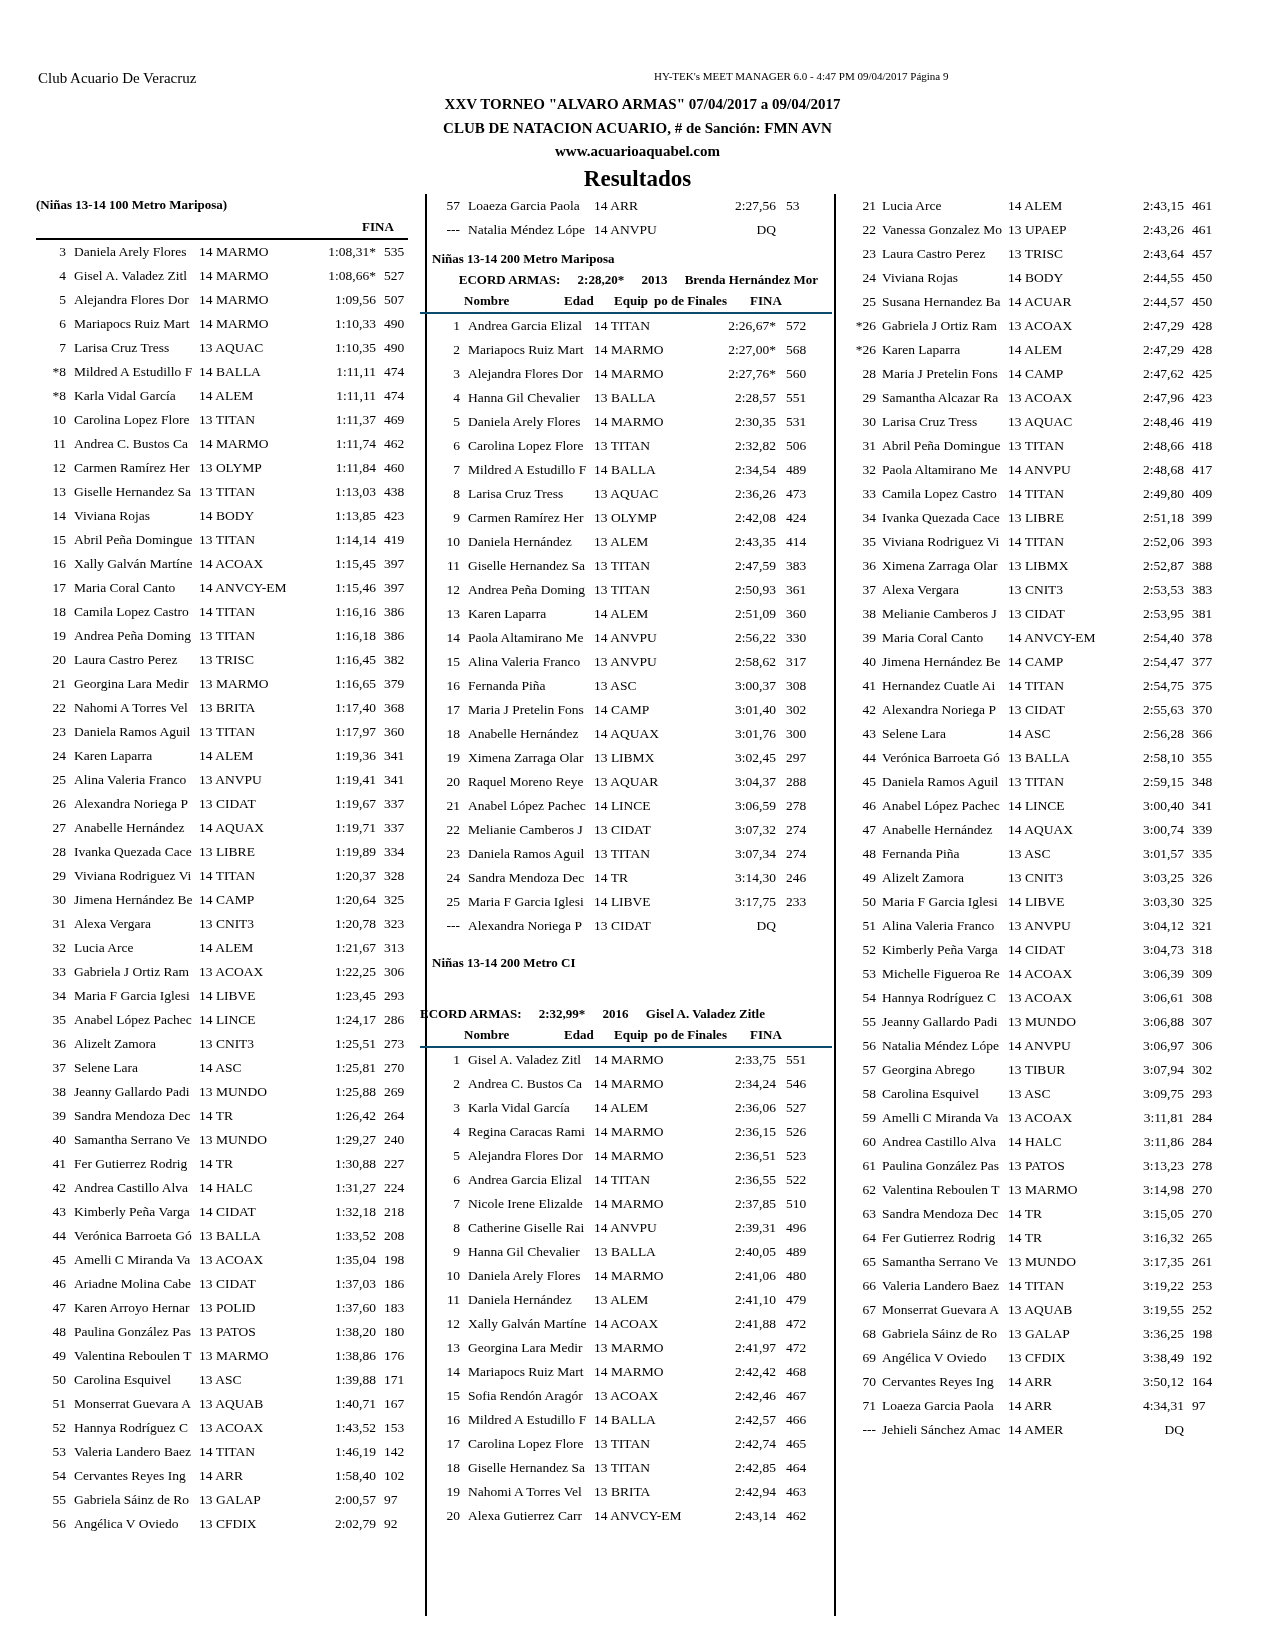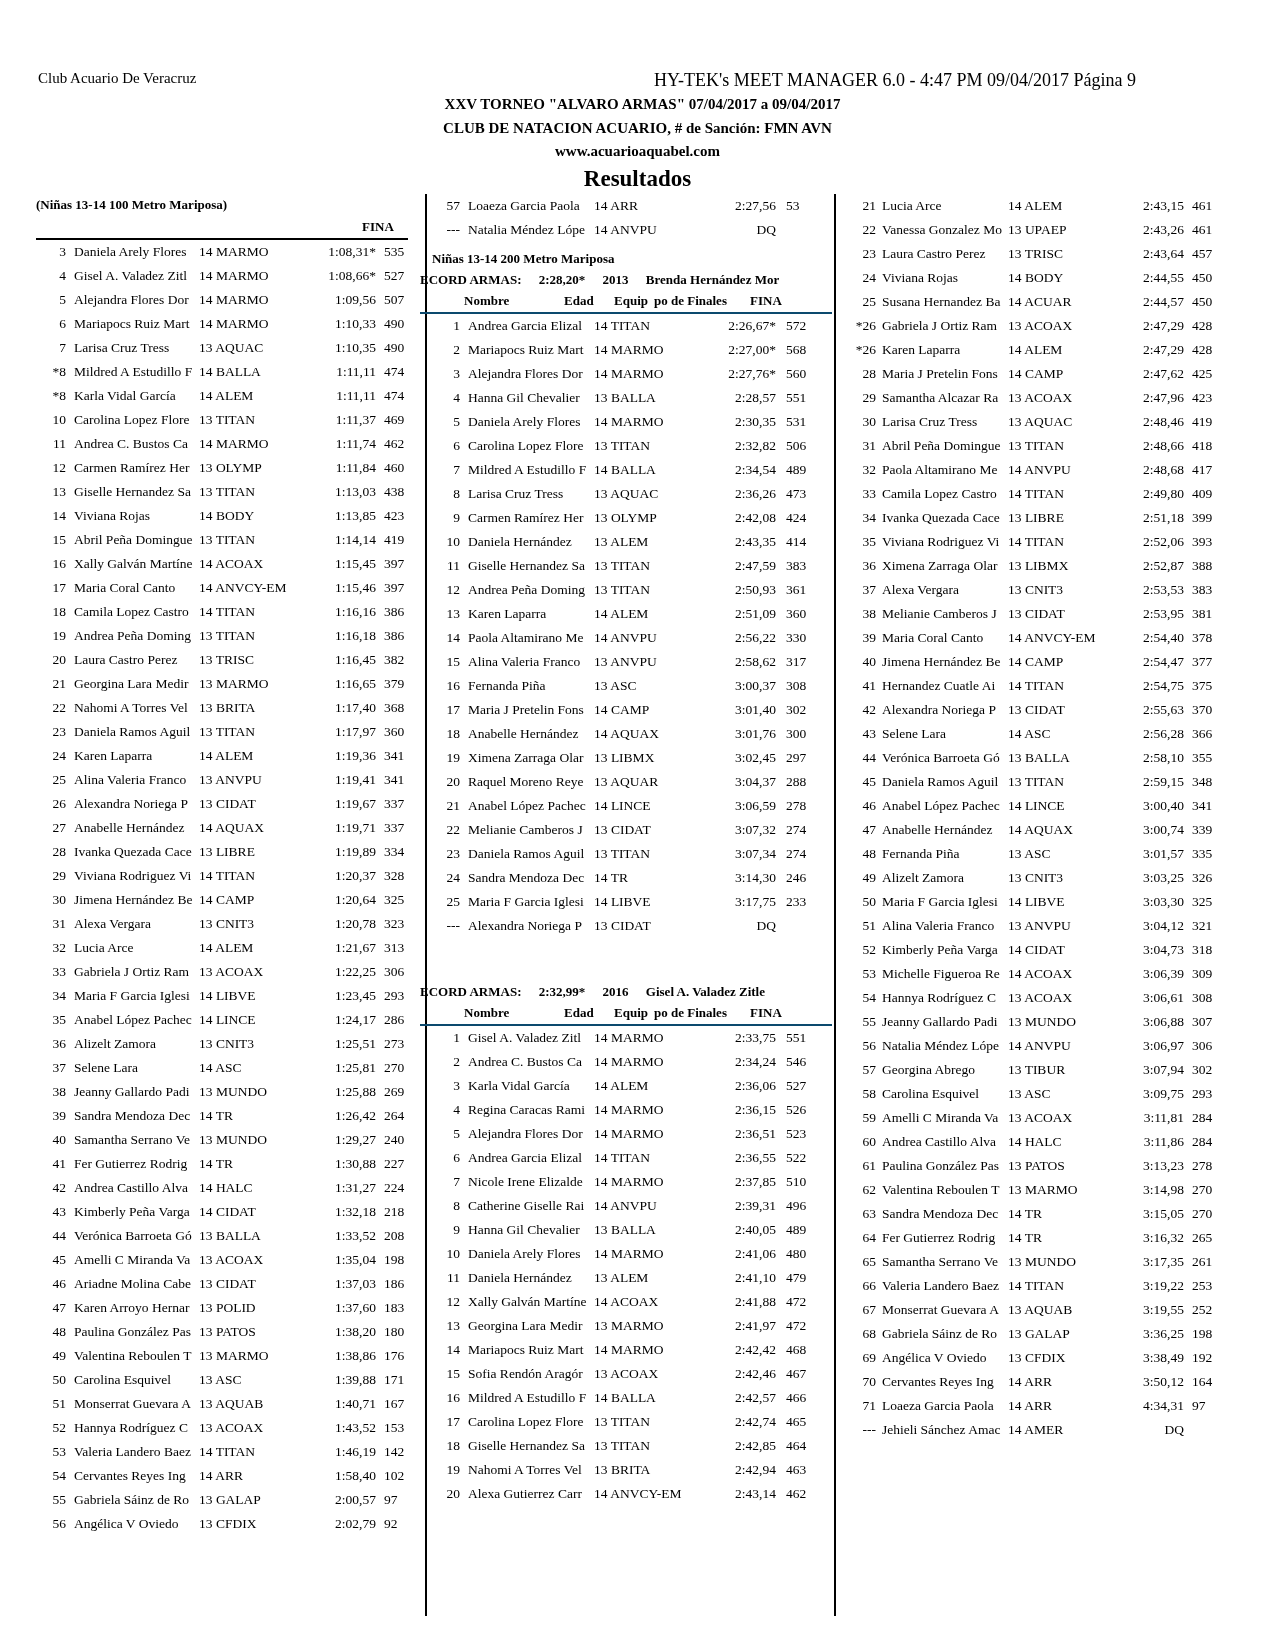--- a/index.html
+++ b/index.html
@@ -1,19 +1,19 @@
 <!DOCTYPE html>
 <html><head>
 <meta charset="utf-8">
 <style>
   html, body { margin:0; padding:0; background:#ffffff; }
   body { width:1275px; height:1650px; position:relative; overflow:hidden;
          font-family:"Liberation Serif", "DejaVu Serif", serif; color:#000; }
   .hdr-left { position:absolute; left:38px; top:70px; font-size:15px; }
-  .hdr-right { position:absolute; left:654px; top:70px; font-size:18px; }
+  .hdr-right { position:absolute; left:654px; top:70px; font-size:11px; }
   .hdr-line { position:absolute; left:0; width:1275px; text-align:center; font-weight:bold; font-size:15px; }
   .hdr-title { top:96px; padding-left:5px; }
   .hdr-club { top:120px; }
   .hdr-web { top:143px; }
   .hdr-res { top:166px; font-size:23px; font-weight:bold; }
 
   .col { position:absolute; top:194px; }
   .col1 { left:36px; width:372px; }
   .col2 { left:432px; width:400px; }
   .col3 { left:842px; width:380px; }
@@ -463,21 +463,21 @@
       <div class="row">
         <span class="c-place">---</span>
         <span class="c-name">Natalia Méndez Lópe</span>
         <span class="c-team">14 ANVPU</span>
         <span class="c-time">DQ</span>
         <span class="c-fina"></span>
       </div>
     </div>
   <div class="spacer6"></div>
   <div class="evt-title">Niñas 13-14 200 Metro Mariposa</div>
-  <div class="rec-line" style="margin-left:-12px;">
+  <div class="rec-line" style="margin-left:-12px;text-align:right;">
     <span>ECORD ARMAS:</span>
     <span>2:28,20*</span>
     <span>2013</span>
     <span>Brenda Hernández Mor</span>
   </div>
   <div class="col-hdr" style="margin-left:-12px;">
     <span style="left:36px;">Nombre</span>
     <span style="left:136px;">Edad</span>
     <span style="left:186px;">Equip</span>
     <span style="left:226px;">po de Finales</span>
@@ -661,20 +661,21 @@
       </div>
       <div class="row">
         <span class="c-place">---</span>
         <span class="c-name">Alexandra Noriega P</span>
         <span class="c-team">13 CIDAT</span>
         <span class="c-time">DQ</span>
         <span class="c-fina"></span>
       </div>
     </div>
   <div class="gap"></div>
+  <div class="evt-title">Niñas 13-14 200 Metro CI</div>
   <div class="rec-line" style="margin-left:-12px;margin-top:30px;">
     <span>ECORD ARMAS:</span>
     <span>2:32,99*</span>
     <span>2016</span>
     <span>Gisel A. Valadez Zitle</span>
   </div>
   <div class="col-hdr" style="margin-left:-12px;">
     <span style="left:36px;">Nombre</span>
     <span style="left:136px;">Edad</span>
     <span style="left:186px;">Equip</span>

